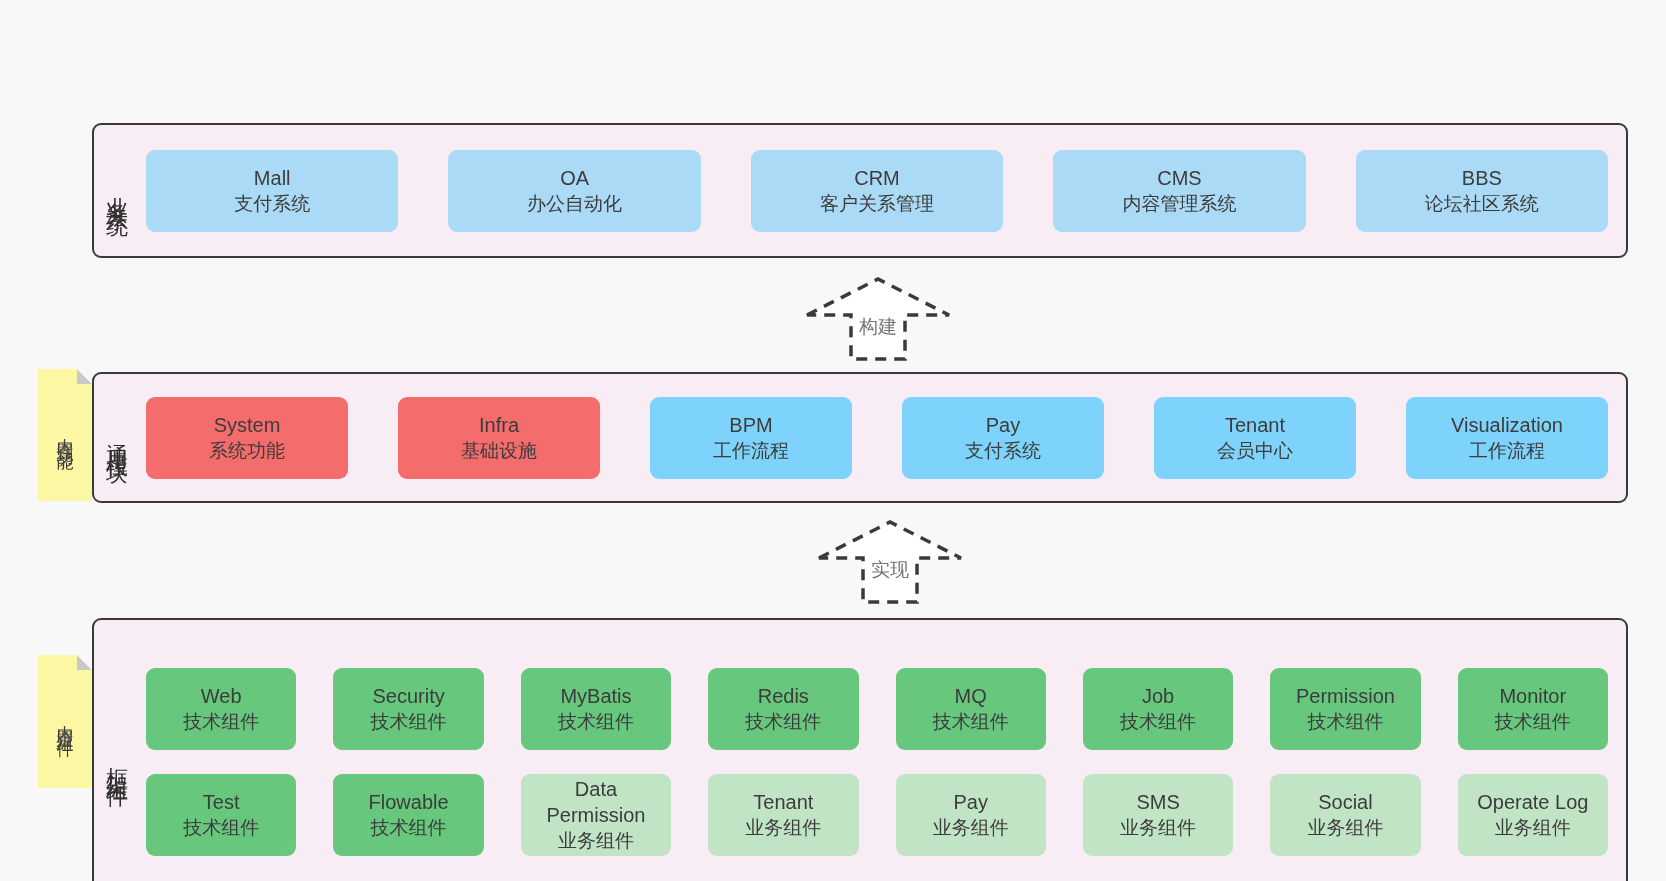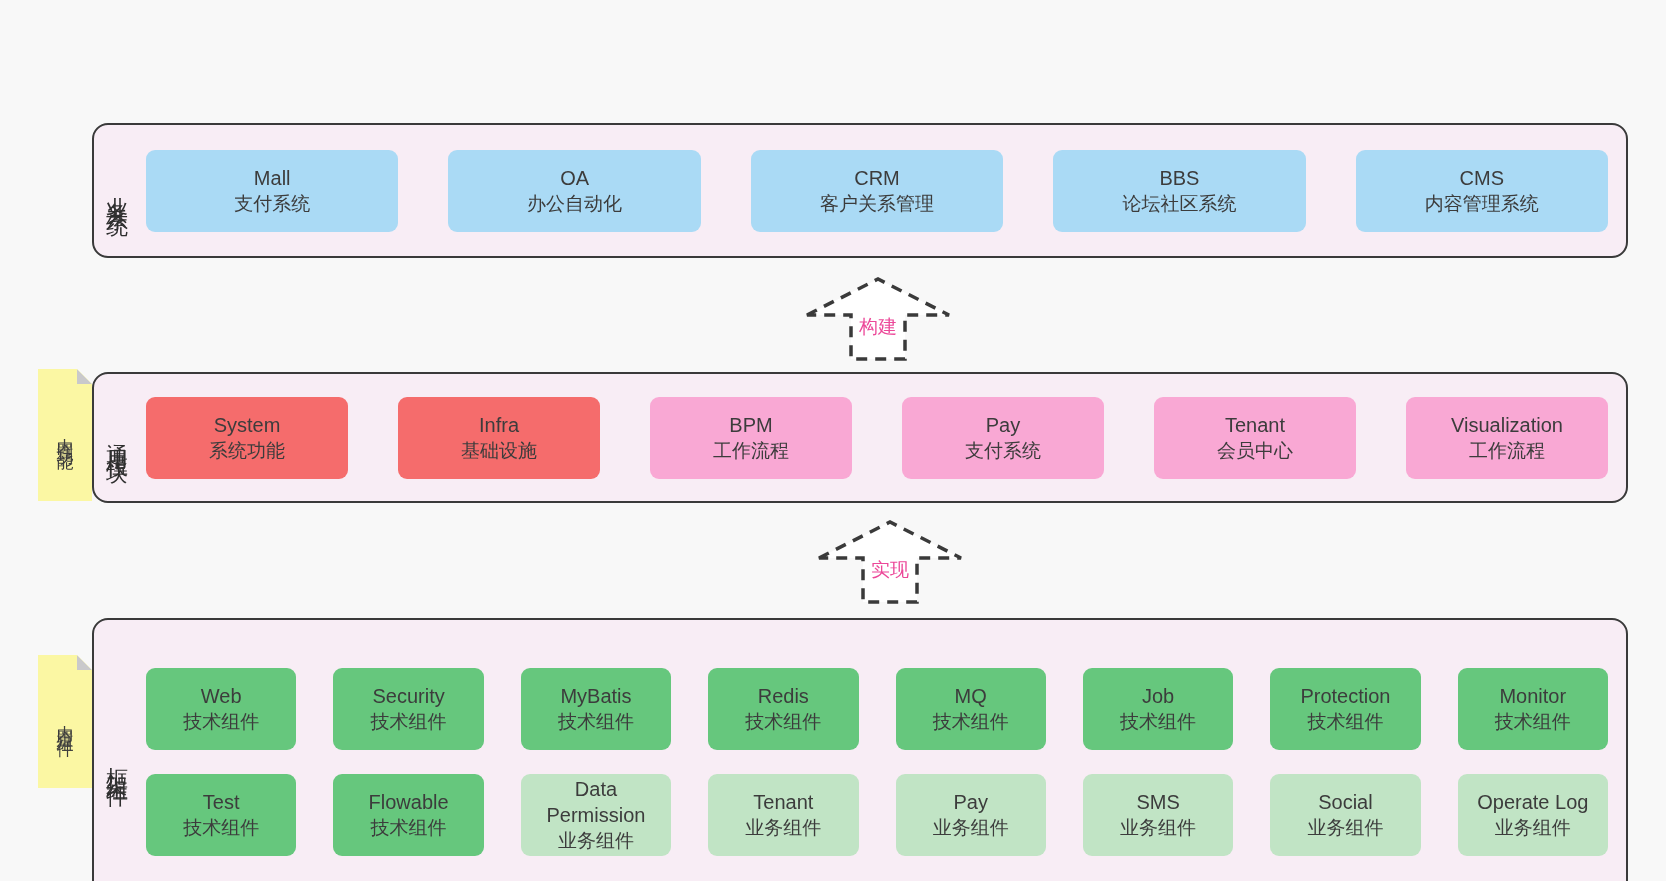--- a/index.html
+++ b/index.html
@@ -5,21 +5,21 @@
   html,body{margin:0;padding:0;}
   body{
     width:1666px;height:881px;position:relative;overflow:hidden;
     background:#f8f8f8;
     font-family:"Liberation Sans","DejaVu Sans",sans-serif;
     color:#3c3c3c;
   }
   
   .band{
     position:absolute;left:92px;width:1536px;box-sizing:border-box;
-    background:#f8edf5;border:2px solid #3a3a3a;border-radius:16px;
+    background:#f8edf5;border:2px solid #3a3a3a;border-radius:9px;
     display:flex;align-items:center;
   }
   #band-business{top:123px;height:135px;}
   #band-modules{top:372px;height:131px;}
   #band-framework{top:618px;height:288px;}
   .band-label{
     flex:0 0 46px;display:flex;align-items:center;justify-content:center;
     align-self:stretch;
   }
   .band-label span{
@@ -32,31 +32,31 @@
   
   .box{
     flex:1;height:82px;border-radius:9px;box-sizing:border-box;
     display:flex;flex-direction:column;justify-content:center;align-items:center;
     text-align:center;padding:2px 6px;
   }
   .box-name{font-size:20px;line-height:26px;white-space:pre-wrap;}
   .box-desc{font-size:19px;line-height:26px;}
   .box[data-variant="blue"]{background:#aadaf5;}
   .box[data-variant="red"]{background:#f56c6c;}
-  .box[data-variant="pink"]{background:#f9a8d4;}
+  .box[data-variant="pink"]{background:#7dd3fc;}
   .box[data-variant="green"]{background:#66c77d;}
   .box[data-variant="green-light"]{background:#c1e4c5;}
   
   .arrow{position:absolute;width:148px;height:86px;}
   #arrow-build{left:804px;top:276px;}
   #arrow-implement{left:816px;top:519px;}
   .arrow-label{
     position:absolute;left:50%;top:40px;transform:translateX(-50%);
     background:#ffffff;font-size:19px;line-height:22px;padding:0 2px;
-    color:#ec4899;white-space:nowrap;
+    color:#737373;white-space:nowrap;
   }
   
   .sticky{
     position:absolute;left:38px;width:54px;background:#fbf7a3;
     clip-path:polygon(0 0,calc(100% - 15px) 0,100% 15px,100% 100%,0 100%);
     display:flex;align-items:center;justify-content:center;
   }
   #sticky-modules{top:369px;height:132px;}
   #sticky-framework{top:655px;height:133px;}
   .sticky-fold{
@@ -82,26 +82,26 @@
     </div>
     <div class="box" data-variant="blue">
       <div class="box-name">OA</div>
       <div class="box-desc">办公自动化</div>
     </div>
     <div class="box" data-variant="blue">
       <div class="box-name">CRM</div>
       <div class="box-desc">客户关系管理</div>
     </div>
     <div class="box" data-variant="blue">
+      <div class="box-name">CMS</div>
+      <div class="box-desc">内容管理系统</div>
+    </div>
+    <div class="box" data-variant="blue">
       <div class="box-name">BBS</div>
       <div class="box-desc">论坛社区系统</div>
-    </div>
-    <div class="box" data-variant="blue">
-      <div class="box-name">CMS</div>
-      <div class="box-desc">内容管理系统</div>
     </div>
   </div>
 </div>
 
 <div class="arrow" id="arrow-build">
   <svg width="148" height="86" viewBox="0 0 148 86">
     <polygon points="3,39 74,3 145,39 101,39 101,83 47,83 47,39" fill="#ffffff" stroke="#3a3a3a" stroke-width="3.5" stroke-dasharray="11,8"></polygon>
   </svg>
   <div class="arrow-label">构建</div>
 </div>
@@ -179,21 +179,21 @@
       </div>
       <div class="box" data-variant="green">
         <div class="box-name">MQ</div>
         <div class="box-desc">技术组件</div>
       </div>
       <div class="box" data-variant="green">
         <div class="box-name">Job</div>
         <div class="box-desc">技术组件</div>
       </div>
       <div class="box" data-variant="green">
-        <div class="box-name">Protection</div>
+        <div class="box-name">Permission</div>
         <div class="box-desc">技术组件</div>
       </div>
       <div class="box" data-variant="green">
         <div class="box-name">Monitor</div>
         <div class="box-desc">技术组件</div>
       </div>
     </div>
     <div class="boxes">
       <div class="box" data-variant="green">
         <div class="box-name">Test</div>

